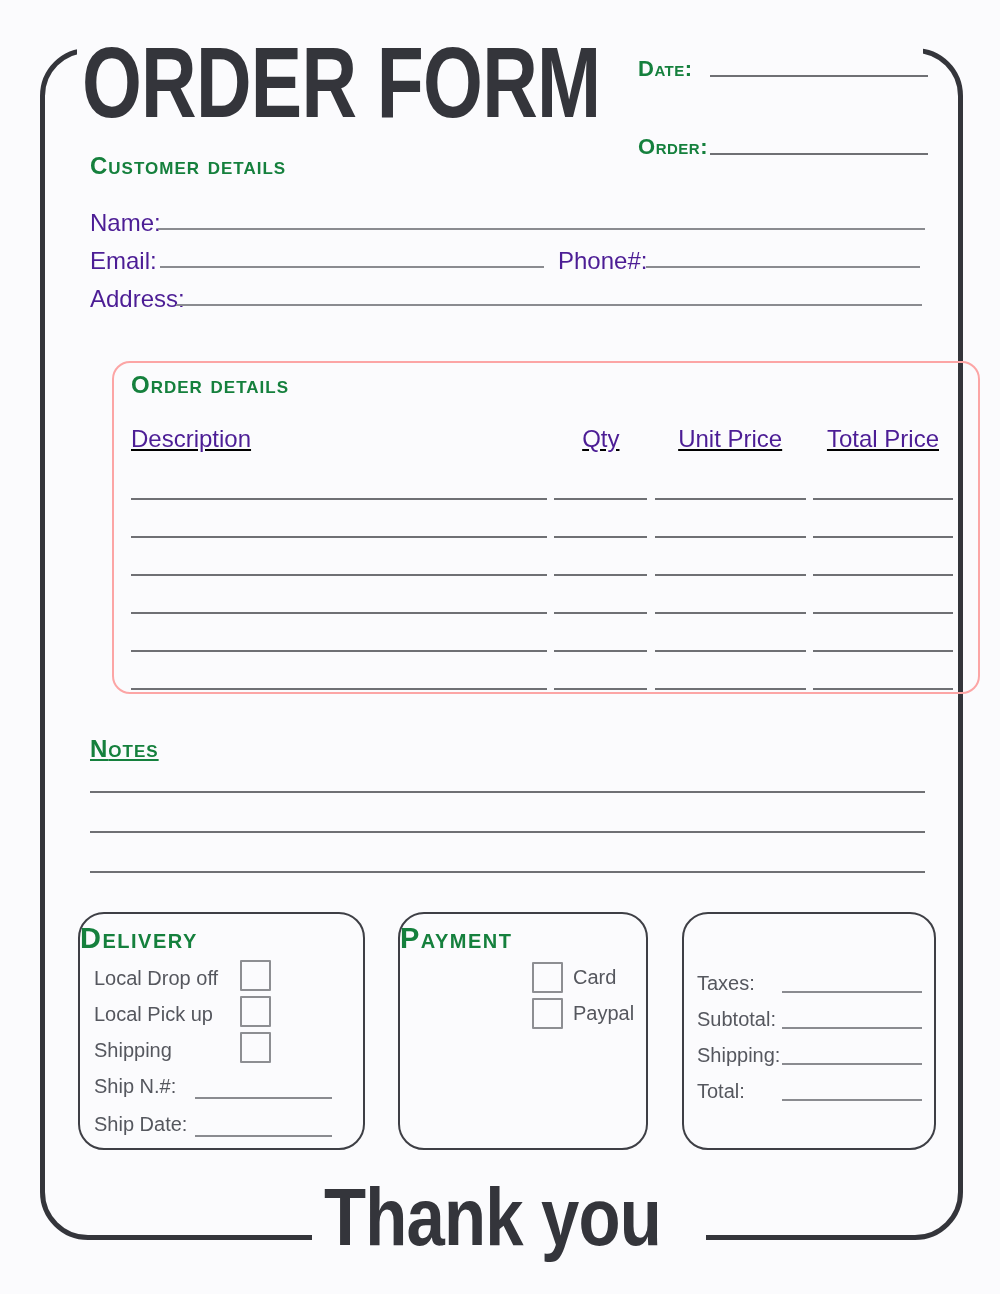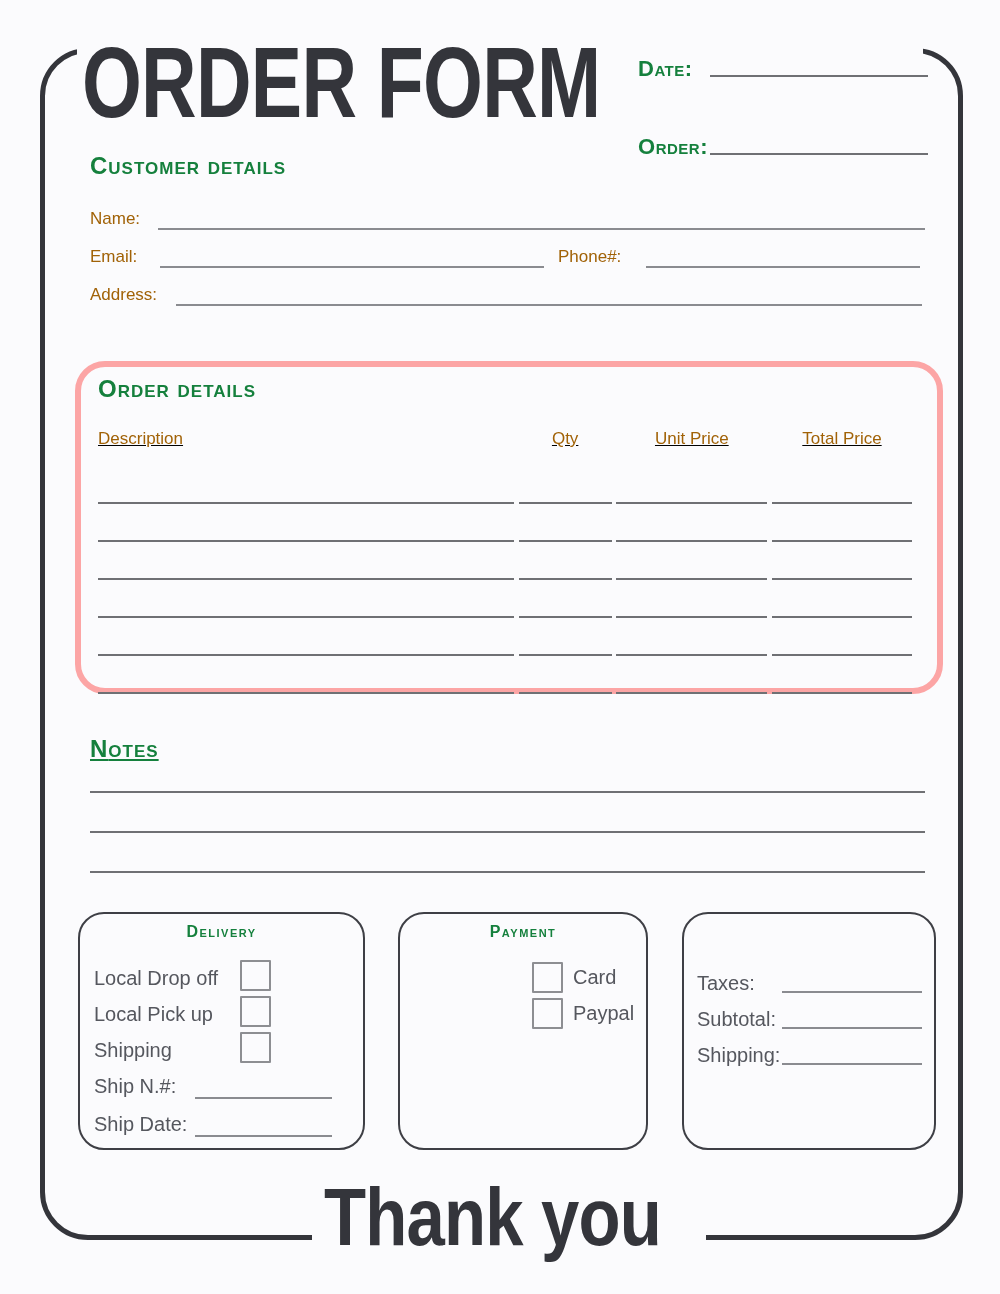--- a/index.html
+++ b/index.html
@@ -19,34 +19,34 @@
   .display{font-weight:bold;color:#34353b;line-height:1;white-space:nowrap;
            transform-origin:left top;letter-spacing:-1px;}
   .title{left:82px;top:32px;font-size:100px;transform:scaleX(0.77);}
   .thankyou{left:324px;top:1176px;font-size:82px;transform:scaleX(0.84);}
 
   
   .sc{font-variant:small-caps;text-transform:lowercase;font-weight:bold;
       color:#15803d;line-height:1;white-space:nowrap;}
   .sc::first-letter{text-transform:uppercase;}
   .section-h{font-size:24px;letter-spacing:1px;}
-  .box-h{font-size:16px;letter-spacing:1.5px;text-align:center;width:100%;}
-
-  .lbl{color:#a16207;font-size:17px;line-height:1.2;white-space:nowrap;}
+  .box-h{font-size:29px;letter-spacing:1.5px;text-align:left;width:100%;}
+
+  .lbl{color:#4c1d95;font-size:24px;line-height:1.2;white-space:nowrap;}
   .lbl-lg{color:#55575e;font-size:20px;line-height:1.2;white-space:nowrap;}
 
   .wline{border-bottom:2px solid #8a8b90;}   
 
   
   .hdr-row{display:flex;align-items:flex-end;width:290px;}
   .hdr-row .sc{font-size:22px;letter-spacing:0.5px;min-width:72px;}
   .hdr-row .fill{flex:1;margin-bottom:3px;border-bottom:2px solid #6f7074;height:1px;}
 
   
-  .obox{border:6px solid #fca5a5;border-radius:30px;box-sizing:border-box;background:transparent;}
+  .obox{border:2px solid #fca5a5;border-radius:18px;box-sizing:border-box;background:transparent;margin-left:37px;}
   .sbox{border:2px solid #3e3f45;border-radius:26px;box-sizing:border-box;}
 
   .od-head,.od-row{display:flex;justify-content:space-between;text-decoration:underline;}
   .od-c0{width:416px;} .od-c1{width:93px;text-align:center;}
   .od-c2{width:151px;text-align:center;} .od-c3{width:140px;text-align:center;}
   .od-row{height:38px;}
   .od-row .od-cell{border-bottom:2px solid #6f7074;height:100%;box-sizing:border-box;}
 
   .notes-line{height:38px;border-bottom:2px solid #6f7074;}
 
@@ -197,18 +197,22 @@
           <span class="fill"></span>
         </div>
         <div class="amt-row">
           <span class="lbl-lg">Subtotal:</span>
           <span class="fill"></span>
         </div>
         <div class="amt-row">
           <span class="lbl-lg">Shipping:</span>
           <span class="fill"></span>
         </div>
+        <div class="amt-row">
+          <span class="lbl-lg">Total:</span>
+          <span class="fill"></span>
+        </div>
       </div>
   </div>
 
   <div class="abs display thankyou">Thank you</div>
 
 </div>
 
 </body></html>

